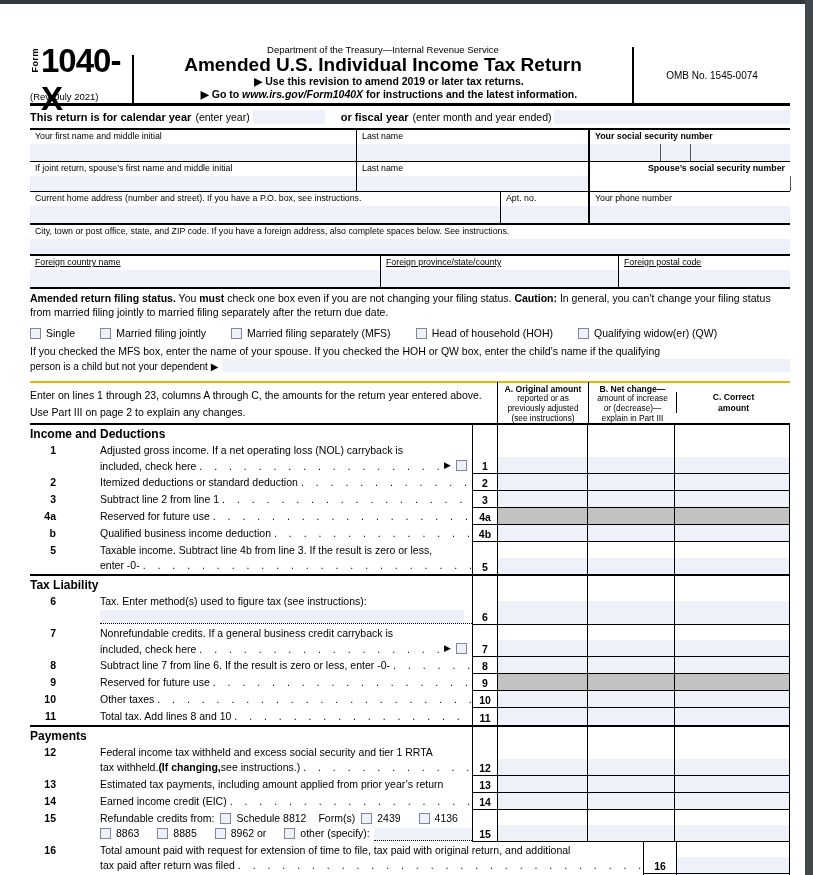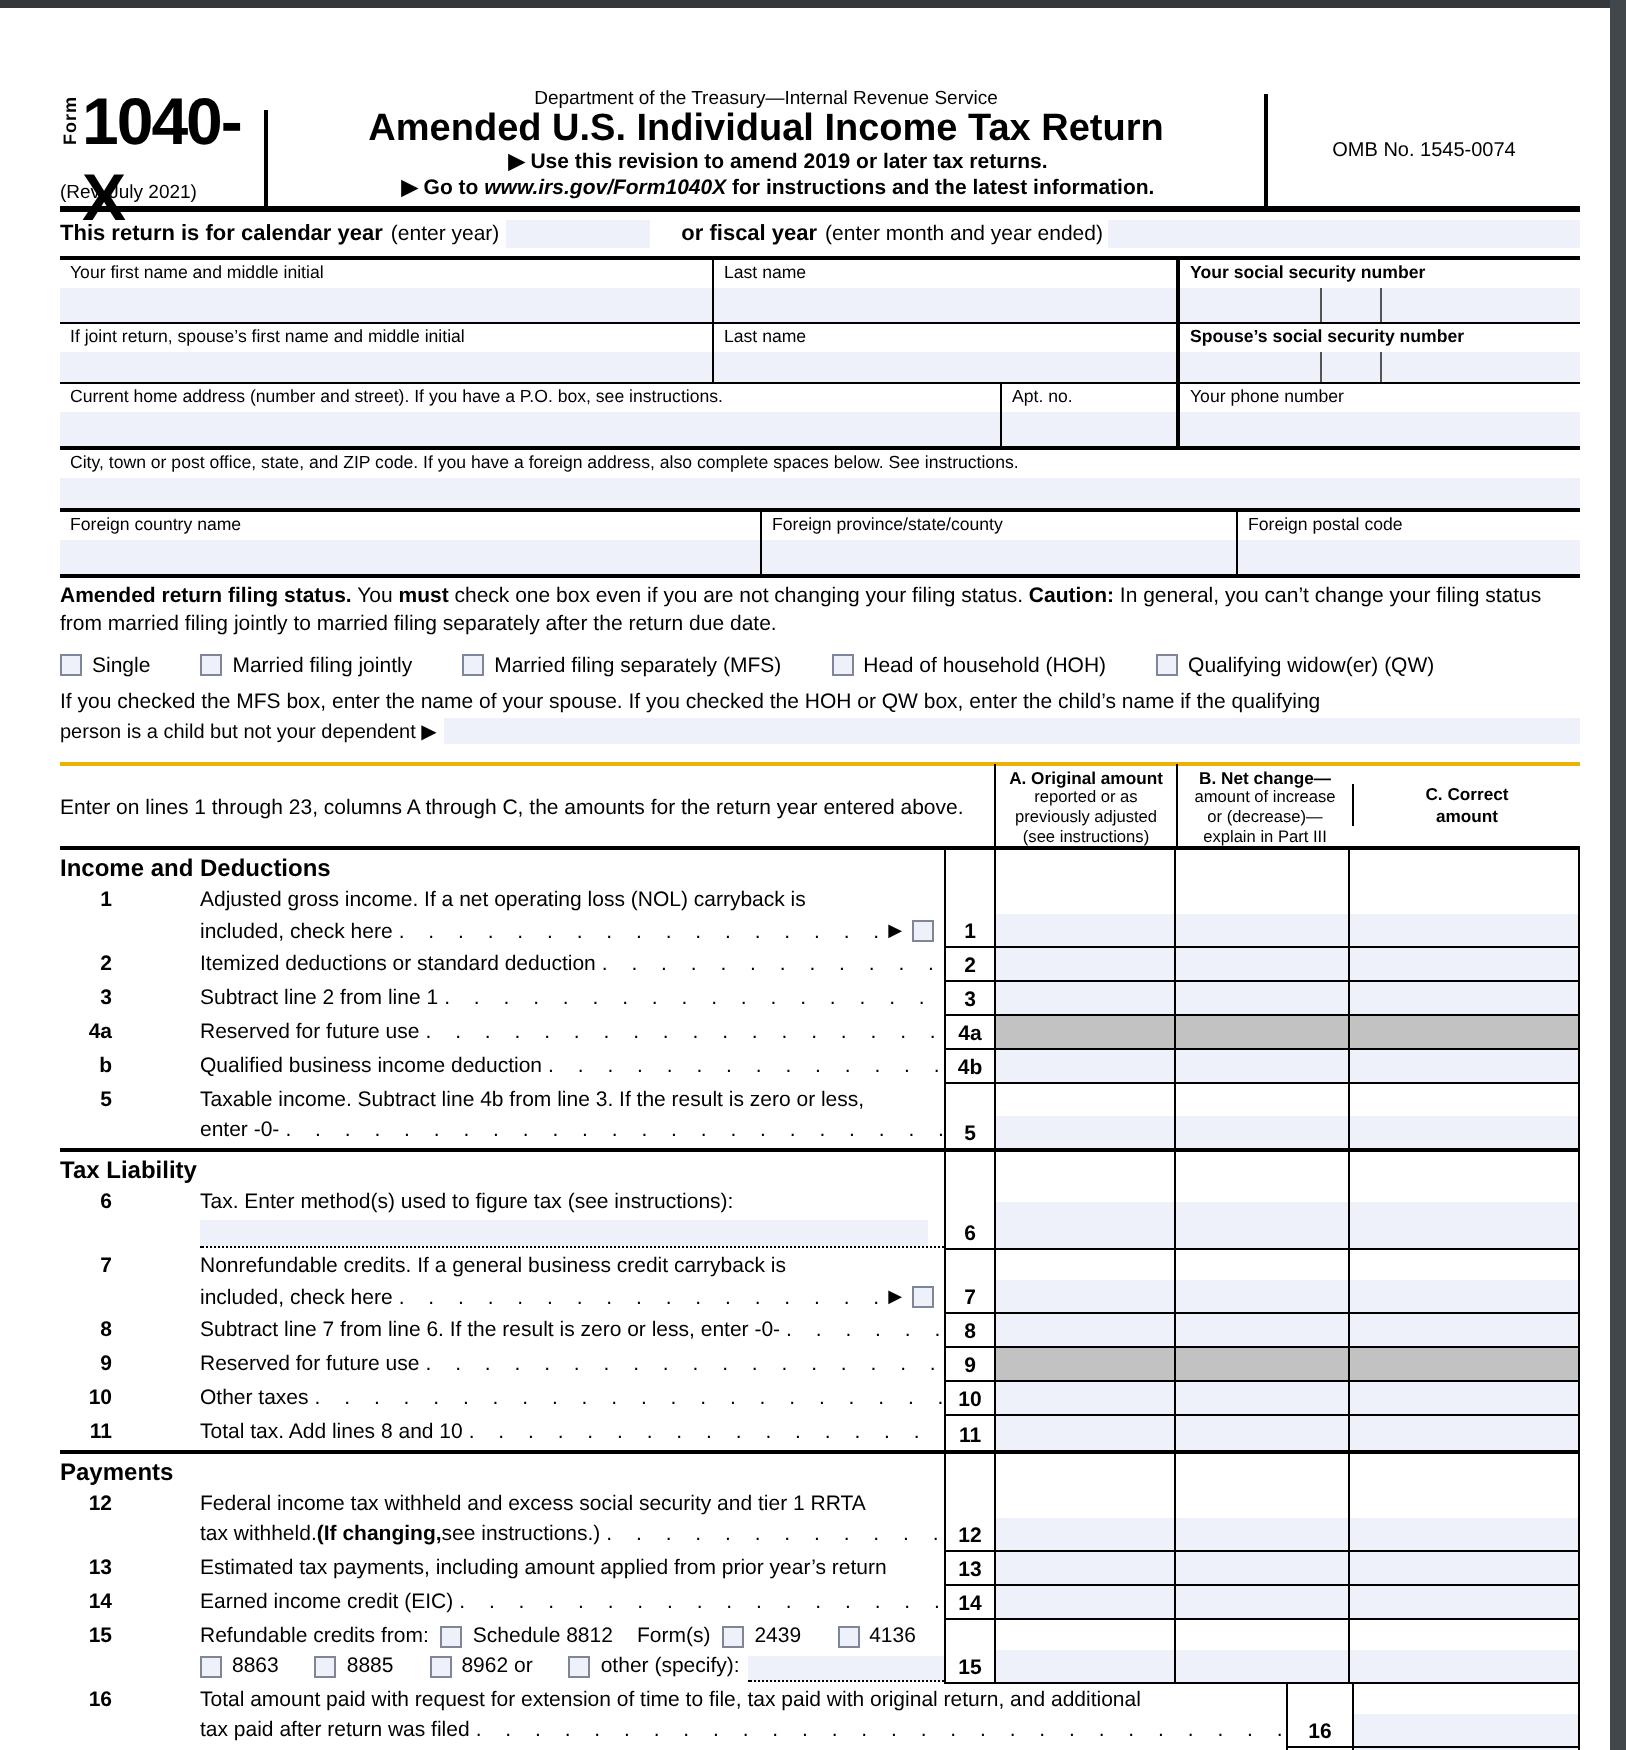--- a/index.html
+++ b/index.html
@@ -149,21 +149,21 @@
       </div>
       <div class="idrow" style="height:29px;">
         <div class="idc" style="width:326px;">
             <div class="idl">If joint return, spouse’s first name and middle initial</div>
             <div class="idf"></div>
           </div>
         <div class="idc" style="width:232px;">
             <div class="idl">Last name</div>
             <div class="idf"></div>
           </div>
-        <div class="idc thick ssn" style="width:202px;">
+        <div class="idc thick ssn" style="width:202px;align-items:flex-end;">
             <div class="idl b">Spouse’s social security number</div>
             <div class="idf"></div>
           </div>
       </div>
       <div class="idrow bb2" style="height:31px;">
         <div class="idc" style="width:470px;">
             <div class="idl">Current home address (number and street). If you have a P.O. box, see instructions.</div>
             <div class="idf"></div>
           </div>
         <div class="idc" style="width:88px;">
@@ -174,21 +174,21 @@
             <div class="idl">Your phone number</div>
             <div class="idf"></div>
           </div>
       </div>
       <div class="idrow bb2" style="height:29px;">
         <div class="idc" style="width:760px;">
             <div class="idl">City, town or post office, state, and ZIP code. If you have a foreign address, also complete spaces below. See instructions.</div>
             <div class="idf"></div>
           </div>
       </div>
-      <div class="idrow bb2" style="height:31px;">
+      <div class="idrow bb2" style="height:31px;text-decoration:underline;">
         <div class="idc" style="width:350px;">
             <div class="idl">Foreign country name</div>
             <div class="idf"></div>
           </div>
         <div class="idc" style="width:238px;">
             <div class="idl">Foreign province/state/county</div>
             <div class="idf"></div>
           </div>
         <div class="idc" style="width:172px;">
             <div class="idl">Foreign postal code</div>
@@ -209,20 +209,21 @@
       <div class="fsnote">If you checked the MFS box, enter the name of your spouse. If you checked the HOH or QW box, enter the child’s name if the qualifying</div>
       <div class="fsnote2">
           <span>person is a child but not your dependent ▶</span>
           <span class="inp"></span>
         </div>
     </div>
 
     <div class="colhdr">
       <div class="chl">
         <div>Enter on lines 1 through 23, columns A through C, the amounts for the return year entered above.</div>
+        <div class="i2">Use Part III on page 2 to explain any changes.</div>
       </div>
       <div class="chc a">
         <div class="hb">A. Original amount</div>
         <div>reported or as</div>
         <div>previously adjusted</div>
         <div>(see instructions)</div>
       </div>
       <div class="chc b">
         <div class="hb">B. Net change—</div>
         <div>amount of increase</div>

